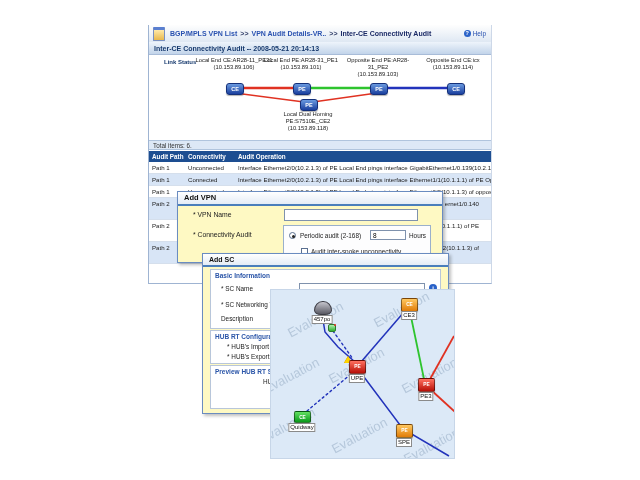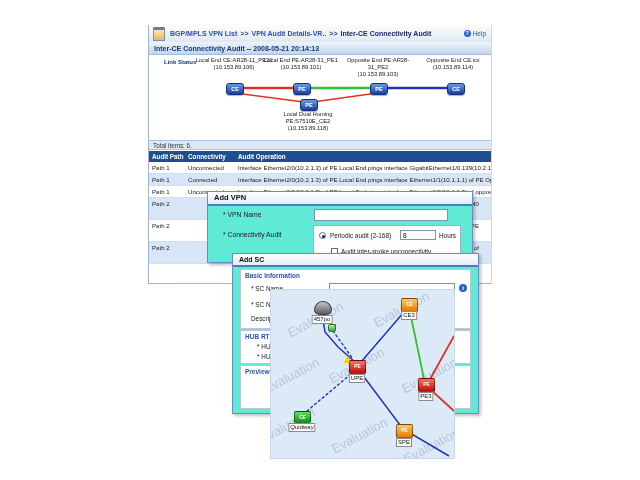--- a/index.html
+++ b/index.html
@@ -42,21 +42,21 @@
   .c-path{width:36px;padding-left:3px;box-sizing:border-box;flex:none;}
   .c-res{width:50px;padding-left:3px;box-sizing:border-box;flex:none;}
   .c-op{flex:1;padding-left:3px;box-sizing:border-box;overflow:hidden;white-space:nowrap;}
   .trow{position:absolute;left:0;width:342px;display:flex;font-size:6.1px;color:#222;
         border-bottom:1px solid #d5dfec;box-sizing:border-box;align-items:flex-start;}
   .trow>div{padding-top:2px;}
   .shade{background:#d8e5f6;}
   .op-frag{text-align:right;padding-right:12px;}
 
   
-  .dlg{position:absolute;background:#5eead4;border:1px solid #6a8cc0;box-shadow:2px 2px 3px rgba(0,0,0,.25);margin-left:30px;}
+  .dlg{position:absolute;background:#fef9c3;border:1px solid #6a8cc0;box-shadow:2px 2px 3px rgba(0,0,0,.25);}
   .dlg-title{height:12px;background:linear-gradient(#ffffff,#e4ecf6);border-bottom:2px solid #4a7ebb;
              font-size:7.5px;font-weight:bold;color:#111;line-height:12px;padding-left:6px;}
   #addvpn{left:177px;top:191px;width:264px;height:70px;z-index:5;}
   .fldlabel{position:absolute;font-size:6.8px;color:#222;}
   .tinput{position:absolute;background:#fff;border:1px solid #7f92ad;box-sizing:border-box;font-size:6.5px;
           font-family:"Liberation Sans",sans-serif;padding:0 2px;}
   .grpbox{position:absolute;border:1px solid #9ab0cc;background:#fdfdfe;}
   .radio{position:absolute;width:7px;height:7px;border-radius:50%;border:1px solid #5a6f90;background:#fff;box-sizing:border-box;}
   .radio.sel:after{content:"";position:absolute;left:1.5px;top:1.5px;width:3px;height:3px;border-radius:50%;background:#222;}
   .chkbox{position:absolute;width:7px;height:7px;border:1px solid #5a6f90;background:#fff;box-sizing:border-box;}

